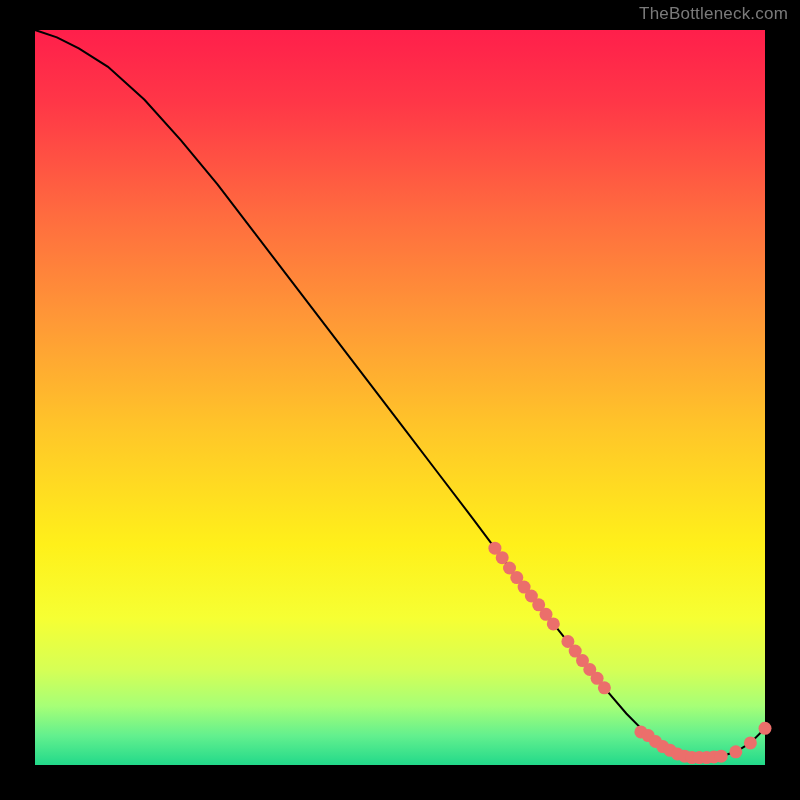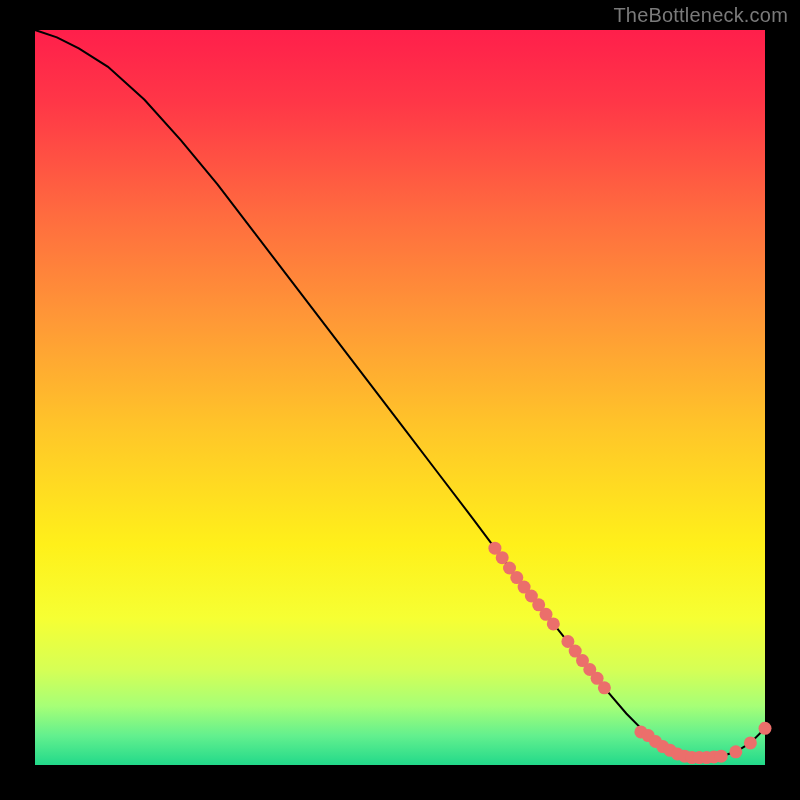--- a/index.html
+++ b/index.html
@@ -17,21 +17,21 @@
     top: 0;
     width: 800px;
     height: 800px;
     background: #000;
   }
   .watermark {
     position: absolute;
     top: 4px;
     right: 12px;
     color: #7a7a7a;
-    font-size: 20px;
+    font-size: 17px;
     font-weight: 400;
     letter-spacing: 0.2px;
     user-select: none;
   }
   svg {
     position: absolute;
     left: 0;
     top: 0;
   }
 </style>

